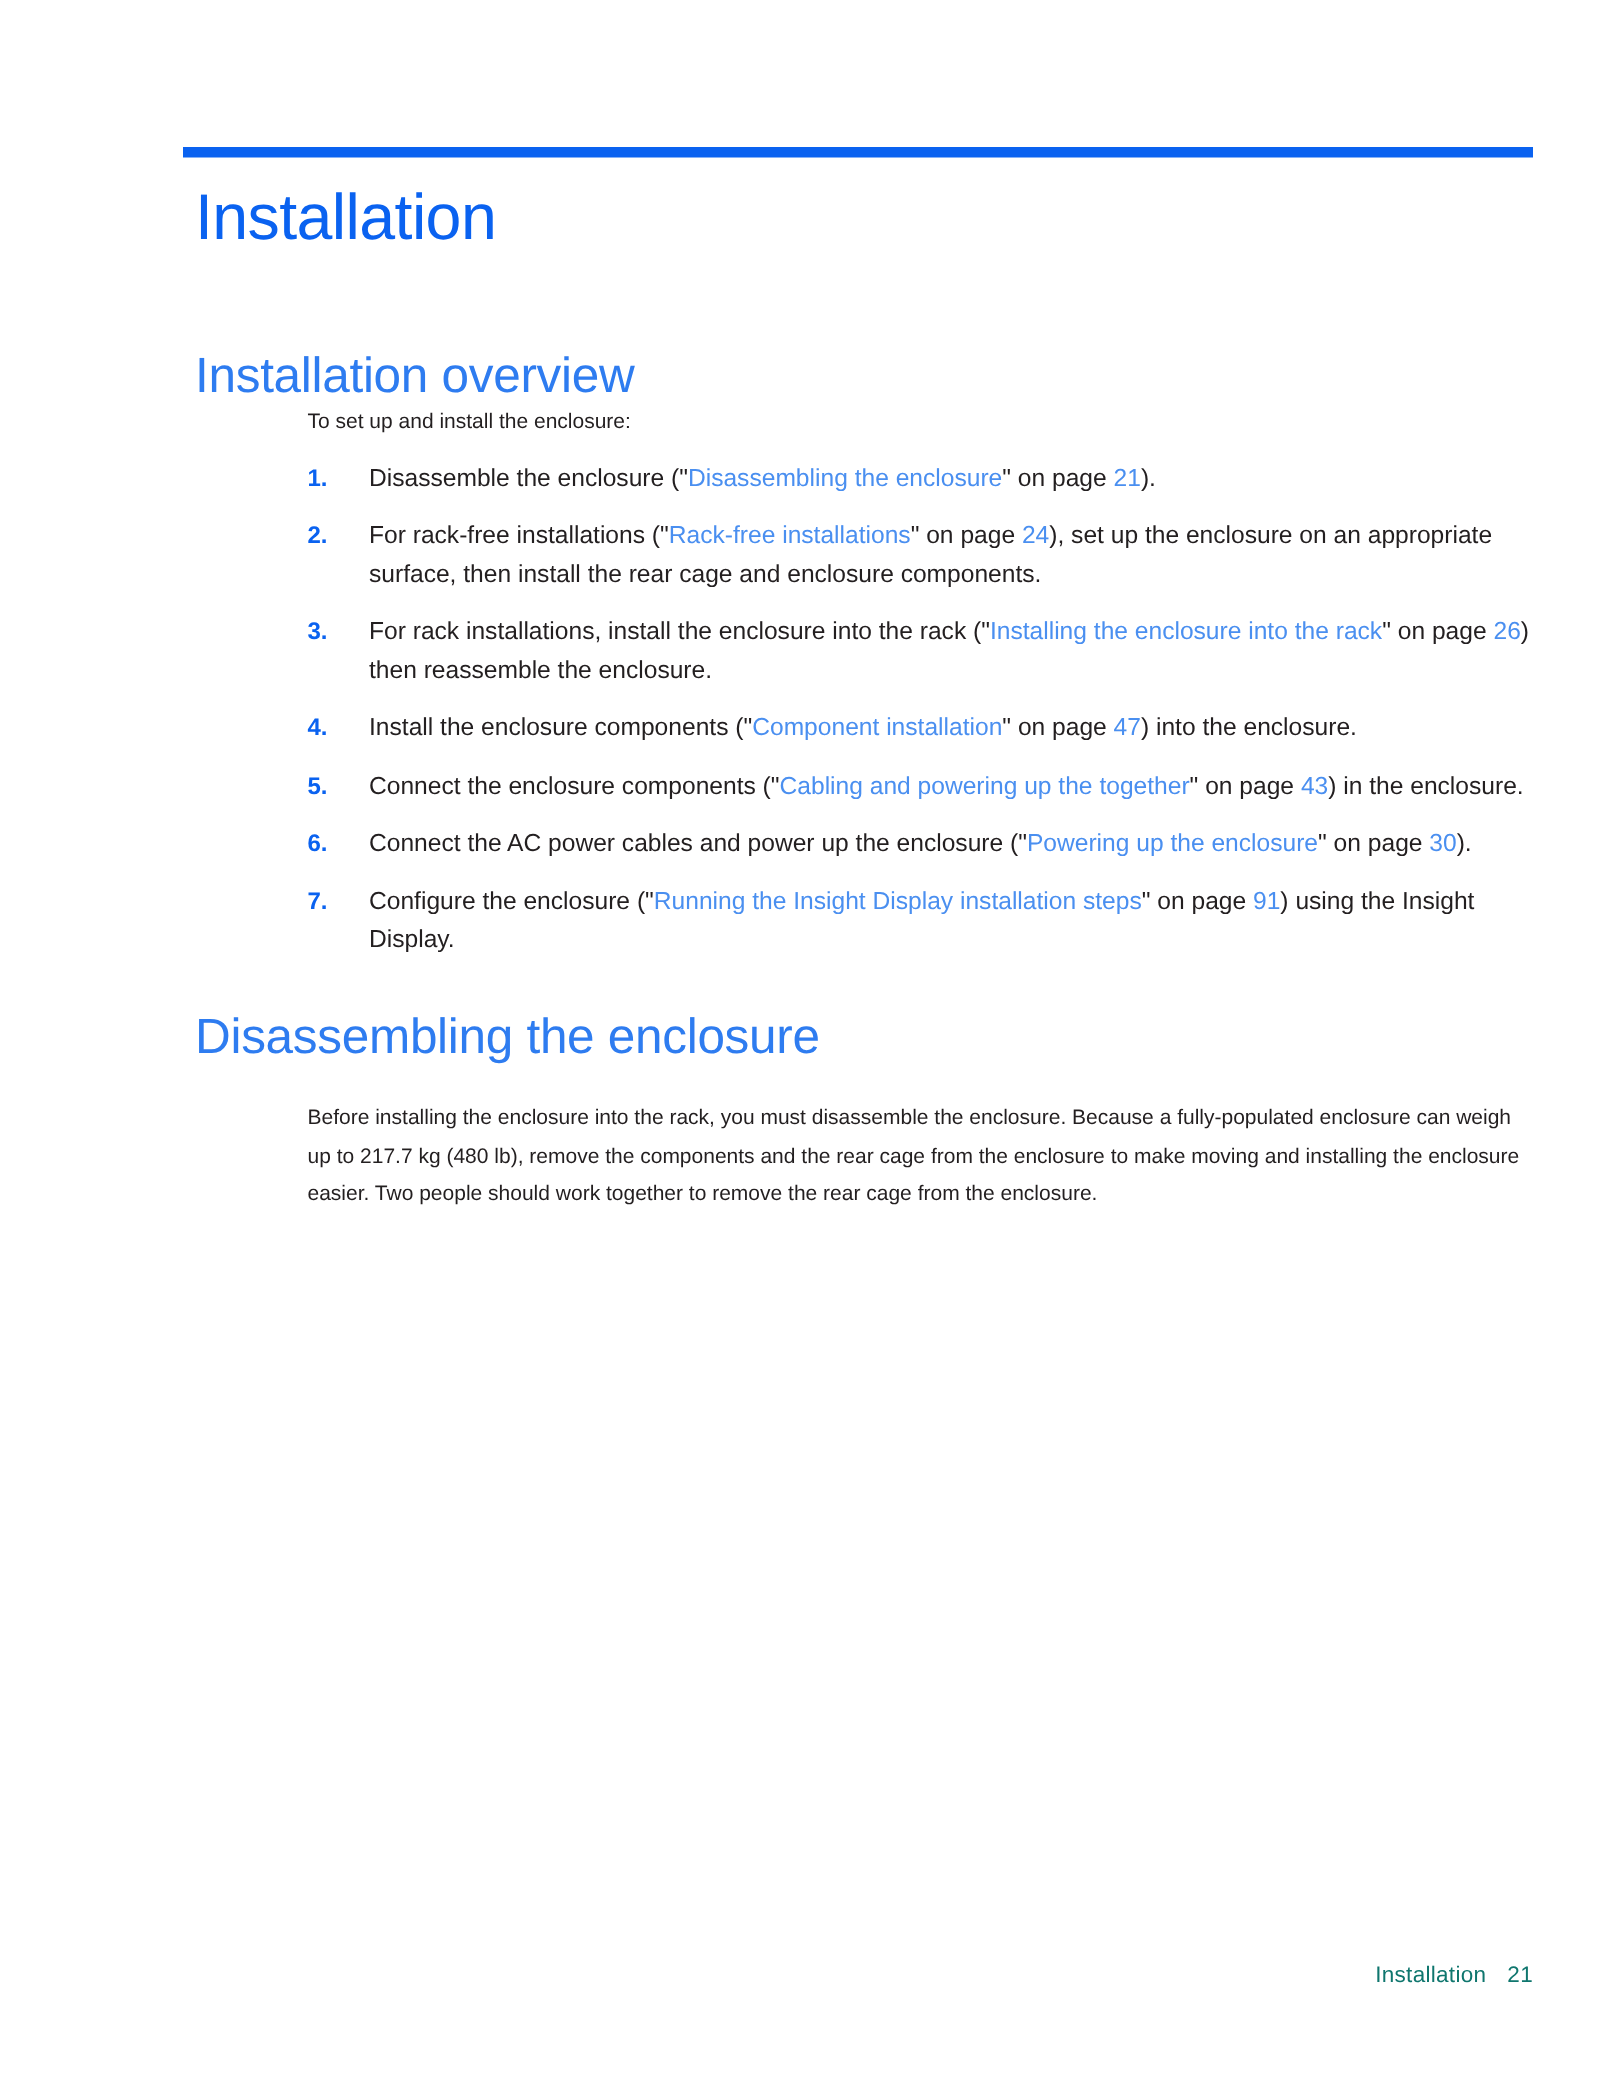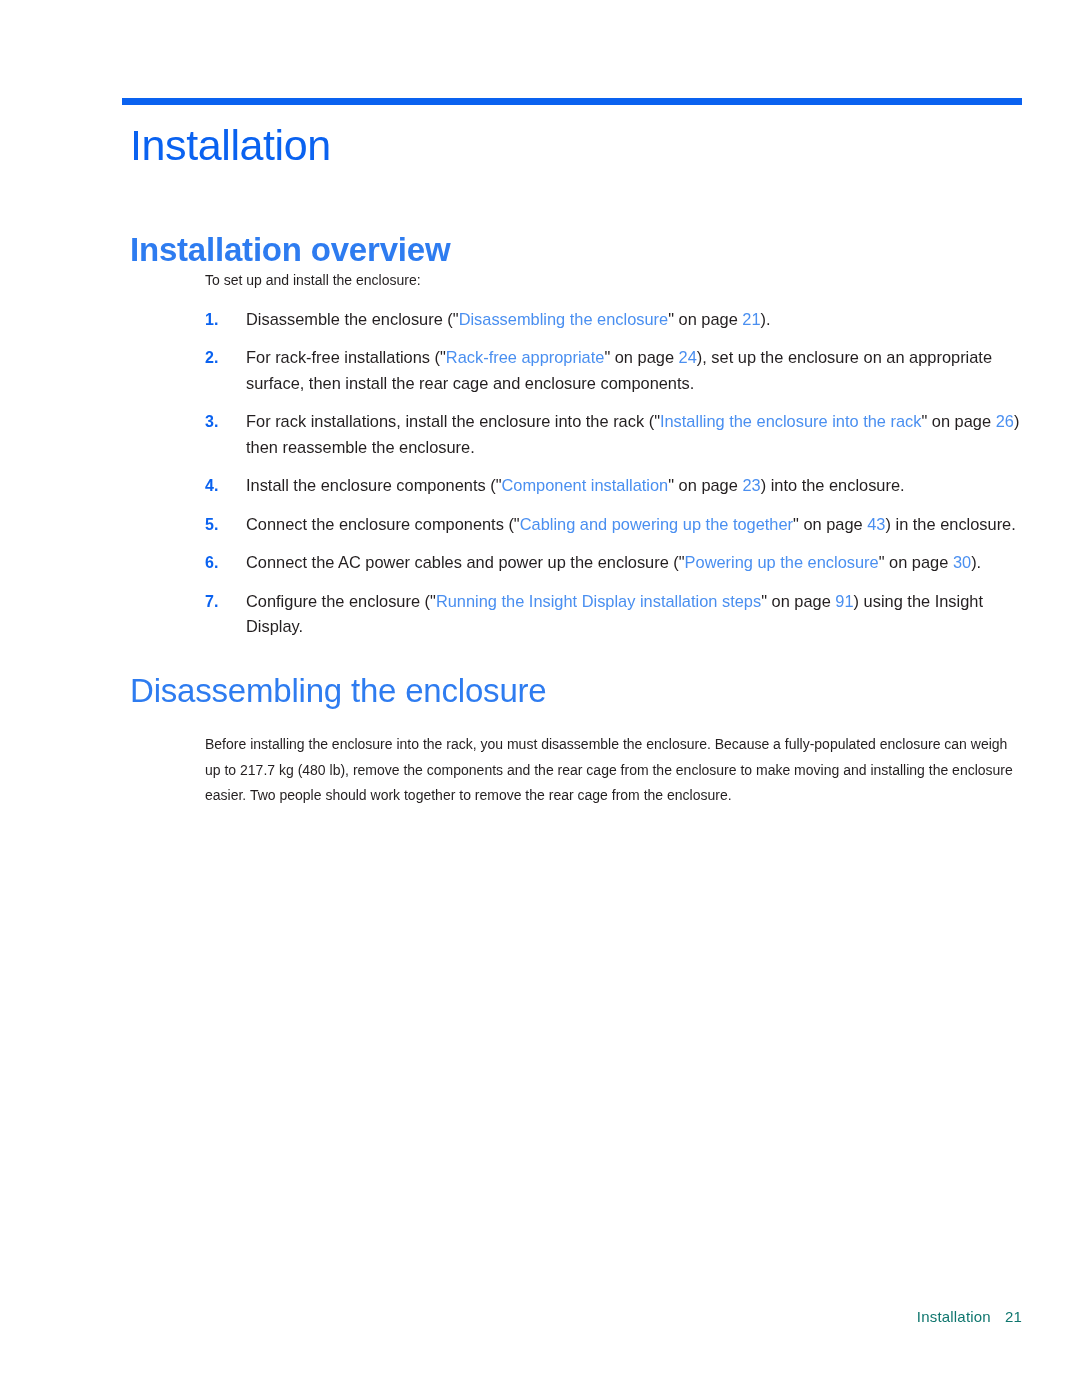--- a/index.html
+++ b/index.html
@@ -40,21 +40,21 @@
     font-weight: 400;
     letter-spacing: -0.4px;
     line-height: 1.05;
     margin: 18px 0 0 8px;
   }
 
   
   .h1 {
     color: #2e7cf0;
     font-size: 33px;
-    font-weight: 700;
+    font-weight: 400;
     letter-spacing: -0.2px;
     line-height: 1.1;
     margin: 0 0 0 8px;
   }
   .h1.overview { margin-top: 64px; }
   .h1.disassembling {
     color: #2e7cf0;
     font-size: 33px;
     margin-top: 33px;
     font-weight: 400;
@@ -136,27 +136,27 @@
       <h2 class="h1 overview">Installation overview</h2>
 
       <div class="body-block">
         <p class="body intro">To set up and install the enclosure:</p>
 
         <ol class="steps">
           <li>
             <span class="step-num">1.</span><span>Disassemble the enclosure ("</span><span class="xref">Disassembling the enclosure</span><span>" on page </span><span class="pageno">21</span><span>).</span>
           </li>
           <li>
-            <span class="step-num">2.</span><span>For rack-free installations ("</span><span class="xref">Rack-free appropriate</span><span>" on page </span><span class="pageno">24</span><span>), set up the enclosure on an appropriate surface, then install the rear cage and enclosure components.</span>
+            <span class="step-num">2.</span><span>For rack-free installations ("</span><span class="xref">Rack-free installations</span><span>" on page </span><span class="pageno">24</span><span>), set up the enclosure on an appropriate surface, then install the rear cage and enclosure components.</span>
           </li>
           <li>
             <span class="step-num">3.</span><span>For rack installations, install the enclosure into the rack ("</span><span class="xref">Installing the enclosure into the rack</span><span>" on page </span><span class="pageno">26</span><span>) then reassemble the enclosure.</span>
           </li>
           <li>
-            <span class="step-num">4.</span><span>Install the enclosure components ("</span><span class="xref">Component installation</span><span>" on page </span><span class="pageno">23</span><span>) into the enclosure.</span>
+            <span class="step-num">4.</span><span>Install the enclosure components ("</span><span class="xref">Component installation</span><span>" on page </span><span class="pageno">47</span><span>) into the enclosure.</span>
           </li>
           <li>
             <span class="step-num">5.</span><span>Connect the enclosure components ("</span><span class="xref">Cabling and powering up the together</span><span>" on page </span><span class="pageno">43</span><span>) in the enclosure.</span>
           </li>
           <li>
             <span class="step-num">6.</span><span>Connect the AC power cables and power up the enclosure ("</span><span class="xref">Powering up the enclosure</span><span>" on page </span><span class="pageno">30</span><span>).</span>
           </li>
           <li>
             <span class="step-num">7.</span><span>Configure the enclosure ("</span><span class="xref">Running the Insight Display installation steps</span><span>" on page </span><span class="pageno">91</span><span>) using the Insight Display.</span>
           </li>

